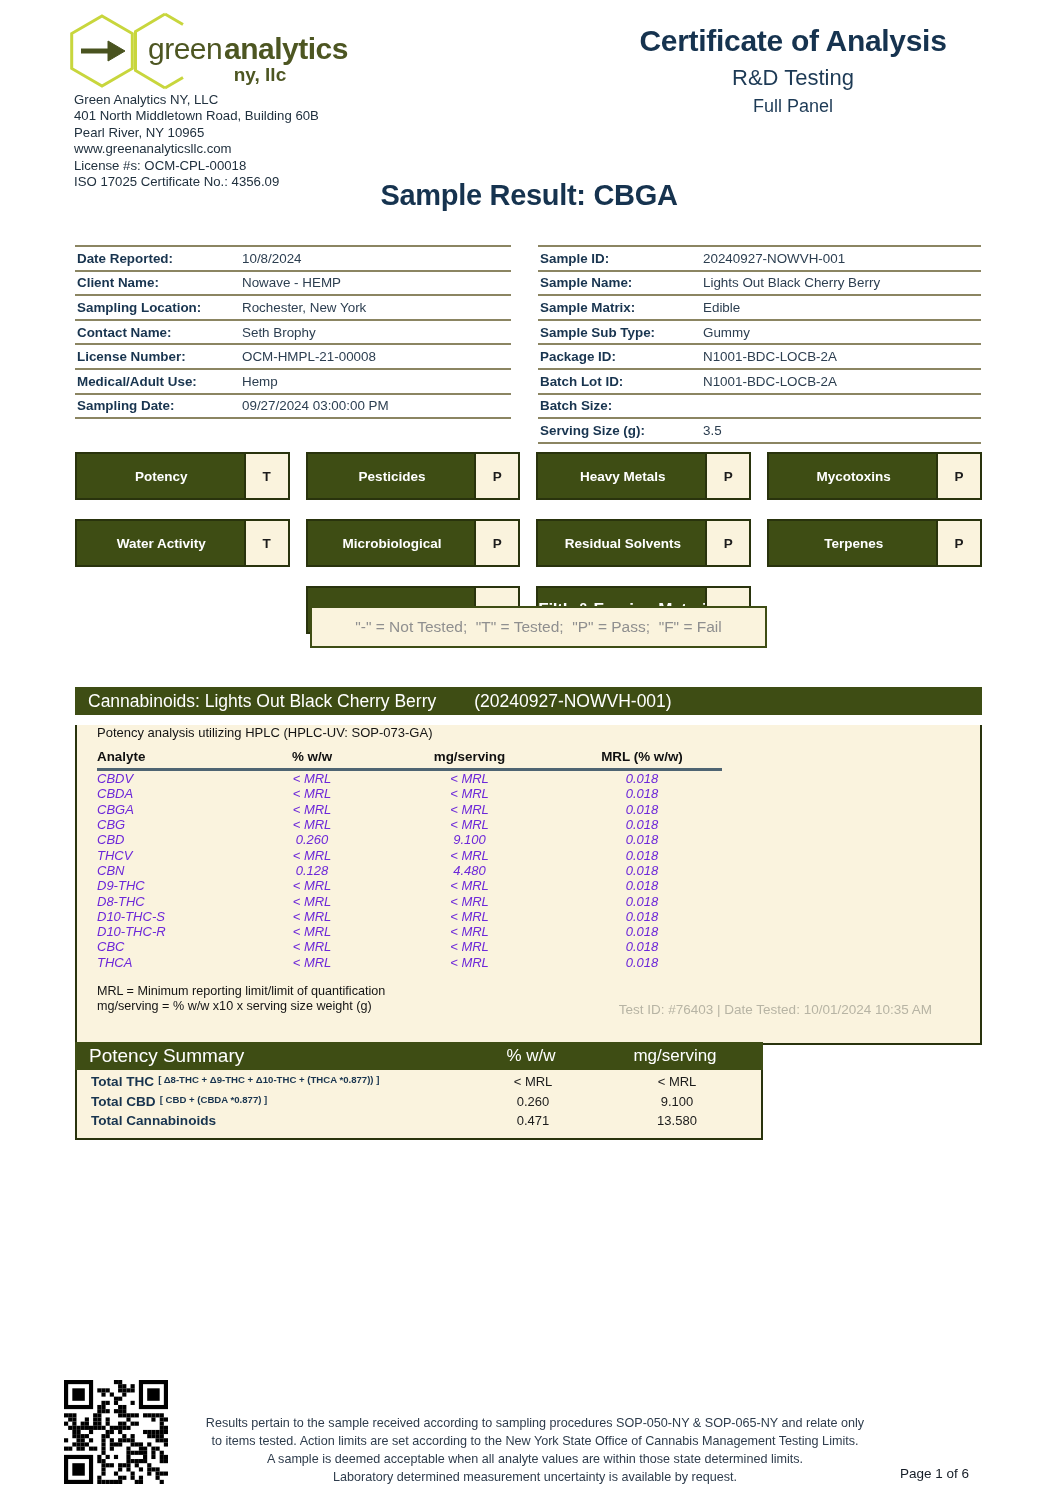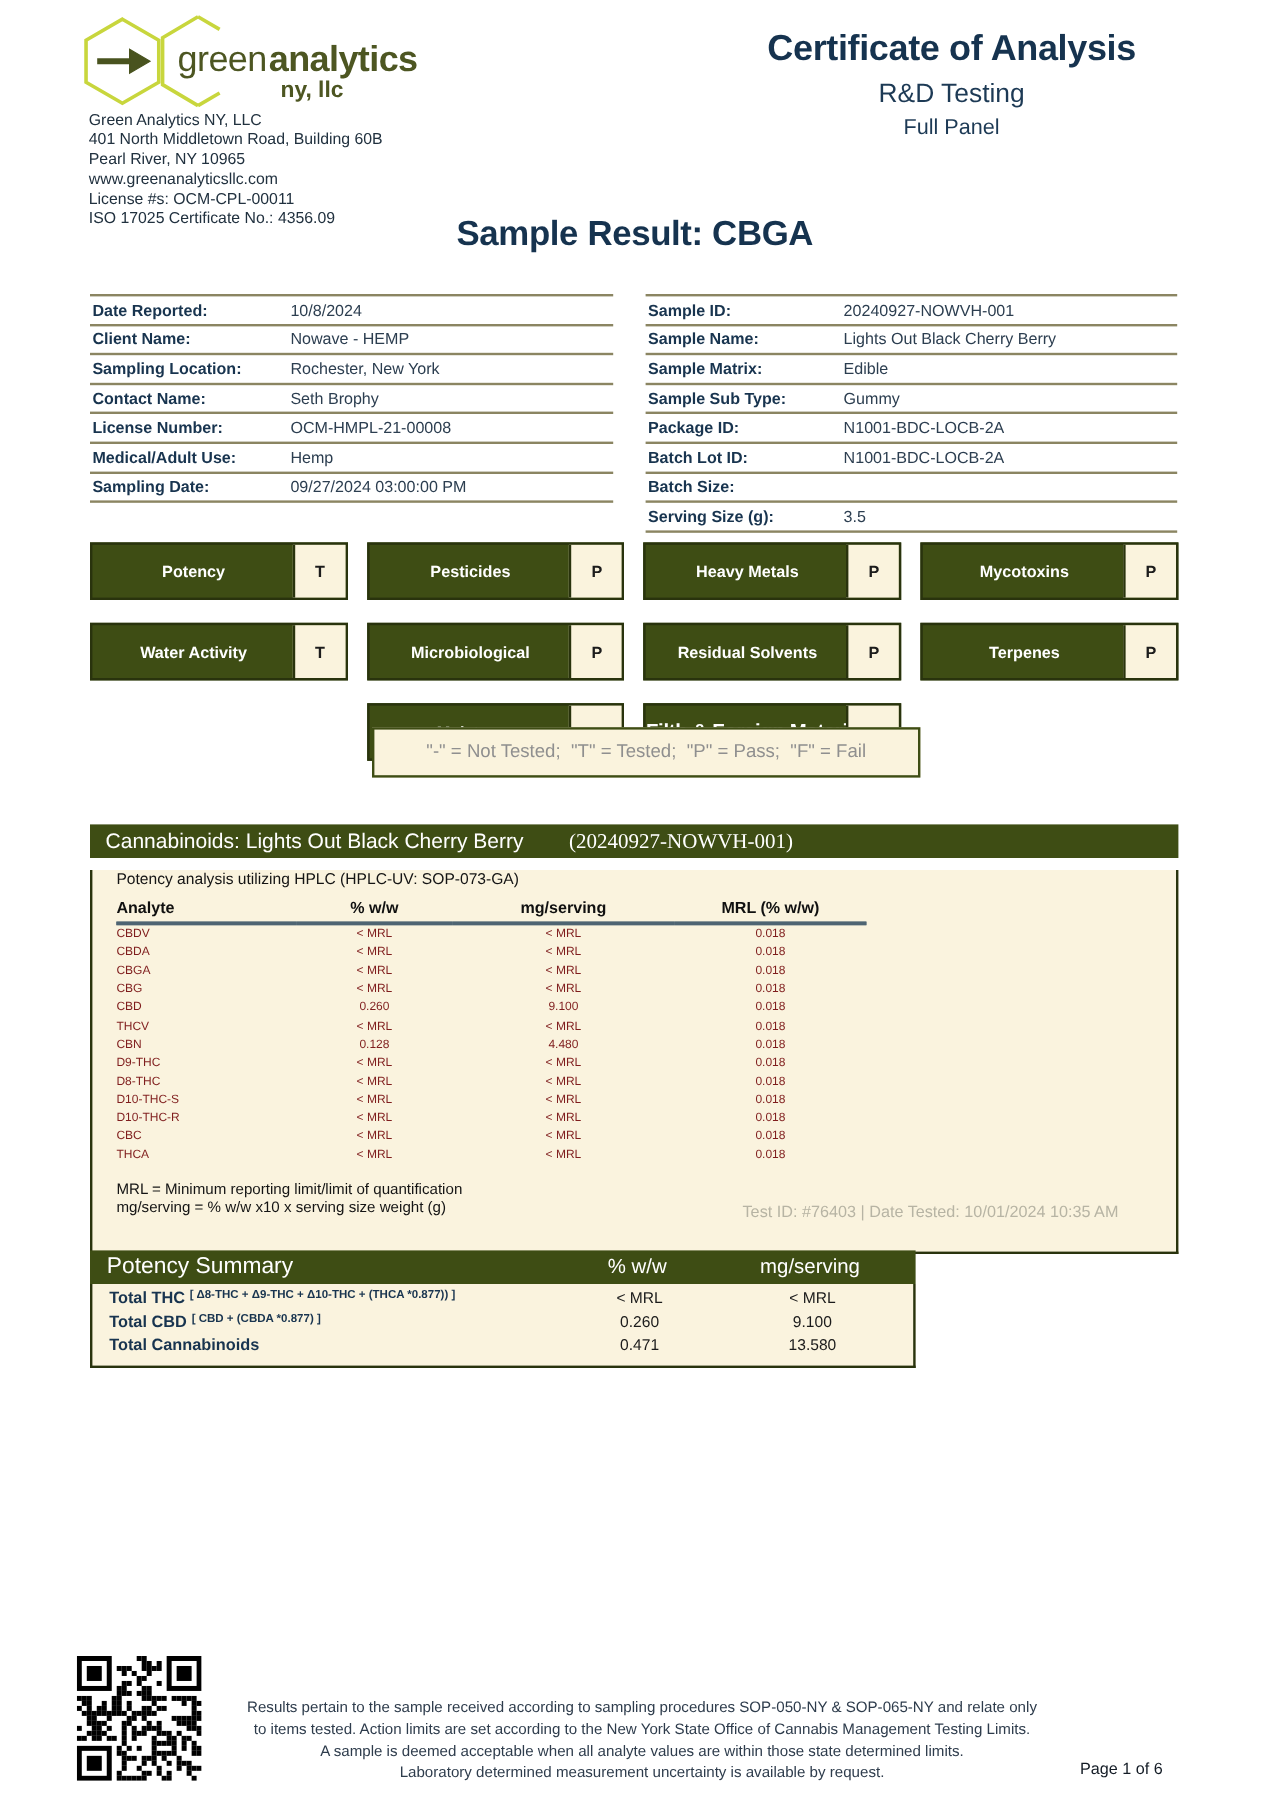--- a/index.html
+++ b/index.html
@@ -41,29 +41,29 @@
     color:#1c1c1c;font-weight:bold;font-size:13.5px;}
 
   .legend{left:310px;top:606px;width:457px;height:42px;background:#faf3dd;
     border:2px solid #3e4d14;box-sizing:border-box;display:flex;align-items:center;
     justify-content:center;color:#8f8f8f;font-size:15.5px;white-space:pre;}
 
   
   .cann{left:75px;top:687px;width:907px;}
   .cann-header{height:28px;background:#3e4d14;color:#ffffff;display:flex;align-items:center;
     font-size:17.5px;padding-left:13px;box-sizing:border-box;}
-  .cann-header .cid{margin-left:38px;font-family:Liberation Serif, serif;}
+  .cann-header .cid{margin-left:38px;}
   .cann-body{position:relative;background:#faf3de;border:2px solid #29330d;border-top:none;
     height:320px;box-sizing:border-box;}
   .method-line{margin:10px 0 6px 20px;font-size:13px;color:#141414;}
   table.cann-table{border-collapse:collapse;margin-left:20px;table-layout:fixed;width:625px;}
   table.cann-table th{font-size:13.4px;font-weight:bold;color:#101010;text-align:center;
     padding:3px 0 4px 0;border-bottom:3px solid #4e6472;}
   table.cann-table th:first-child{text-align:left;}
-  table.cann-table td{font-size:10px;color:#7f1d1d;text-align:center;padding:0;height:15.3px;}
+  table.cann-table td{font-size:13px;color:#6d28d9;text-align:center;padding:0;height:15.3px;font-style:italic;}
   table.cann-table td:first-child{text-align:left;}
   .col-a{width:150px;}.col-b{width:130px;}.col-c{width:185px;}.col-d{width:160px;}
   .footnotes{margin:14px 0 0 20px;font-size:12.6px;color:#141414;line-height:15.5px;}
   .test-info{position:absolute;right:48px;bottom:26px;color:#b7b4a4;font-size:13.5px;}
 
   
   .summary{left:75px;top:1042px;width:688px;}
   .summary-header{position:relative;height:28px;background:#3e4d14;color:#ffffff;
     display:flex;align-items:center;box-sizing:border-box;}
   .summary-header .s-title{font-size:19px;padding-left:14px;}
@@ -102,21 +102,21 @@
   <text x="84" y="53" font-size="30" letter-spacing="-0.5" fill="#4d5622">green</text>
   <text x="160" y="53" font-size="30" font-weight="bold" letter-spacing="-0.5" fill="#4d5622">analytics</text>
   <text x="196" y="75" font-size="19" font-weight="bold" text-anchor="middle" fill="#4d5622">ny, llc</text>
 </svg>
 
 <div class="abs company-info">
   <div>Green Analytics NY, LLC</div>
   <div>401 North Middletown Road, Building 60B</div>
   <div>Pearl River, NY 10965</div>
   <div>www.greenanalyticsllc.com</div>
-  <div>License #s: OCM-CPL-00011</div>
+  <div>License #s: OCM-CPL-00018</div>
   <div>ISO 17025 Certificate No.: 4356.09</div>
 </div>
 
 <div class="abs title-block">
   <div class="main-title">Certificate of Analysis</div>
   <div class="sub1">R&amp;D Testing</div>
   <div class="sub2">Full Panel</div>
 </div>
 
 <div class="abs sample-result">Sample Result: CBGA</div>

